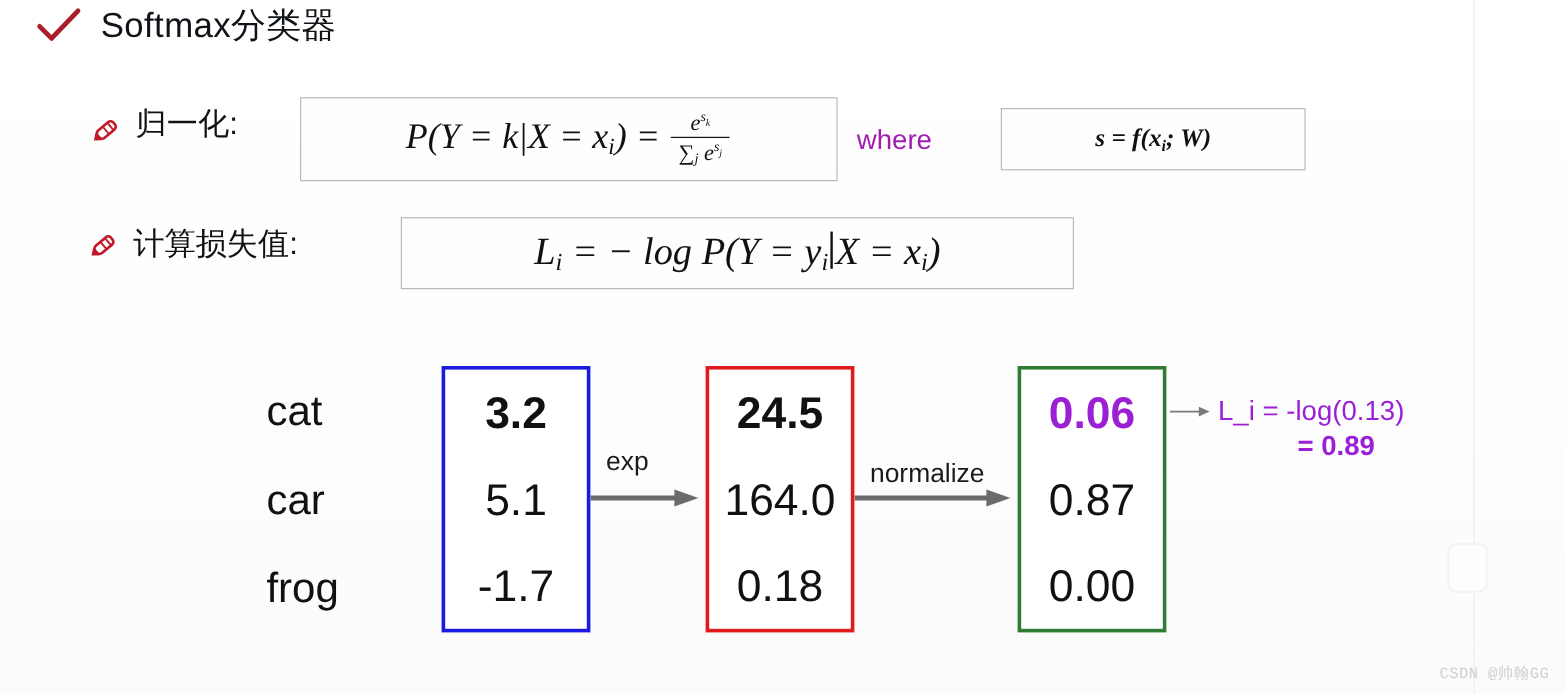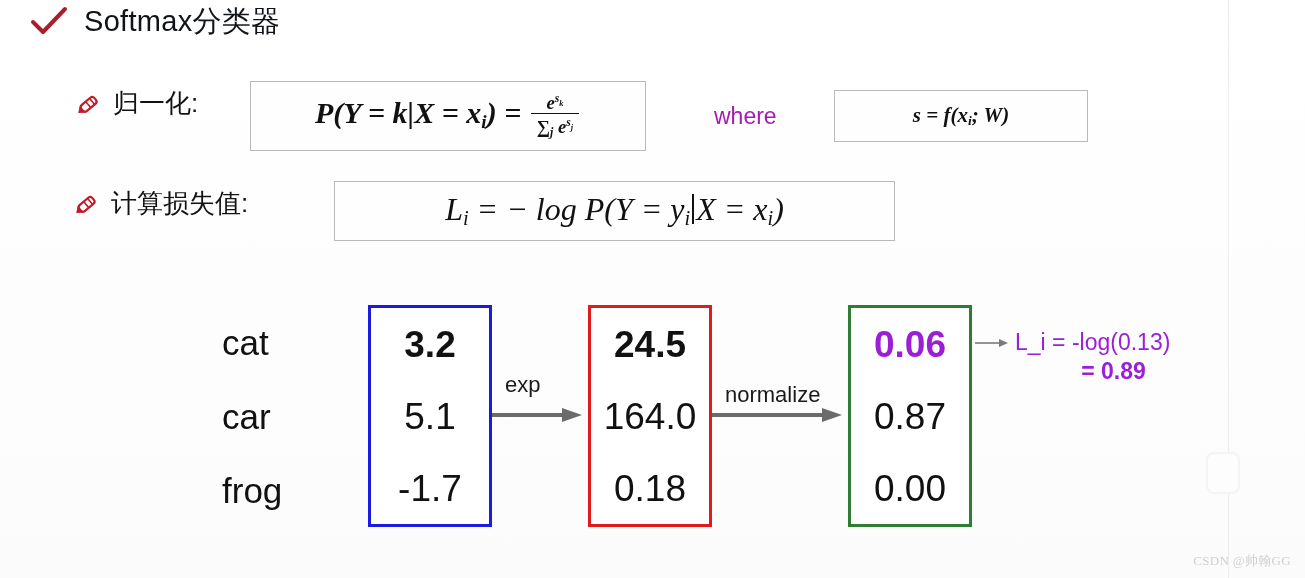--- a/index.html
+++ b/index.html
@@ -70,21 +70,21 @@
     height: 26px;
     display: block;
     flex: none;
   }
 
   .row-norm {
     position: absolute;
     left: 74px;
     top: 86px;
     display: flex;
-    align-items: center;
+    align-items: flex-end;
     gap: 9px;
   }
   .row-loss {
     position: absolute;
     left: 72px;
     top: 186px;
     display: flex;
     align-items: center;
     gap: 9px;
   }
@@ -109,23 +109,22 @@
     color: #111;
     white-space: nowrap;
   }
   .math .op, .math .num, .math .fnname { font-style: normal; }
 
   
   #norm-formula-box {
     position: absolute;
     left: 250px;
     top: 81px;
-    width: 396px;
+    width: 448px;
     height: 70px;
-    font-weight: bold;
   }
   #norm-formula-box .math { font-size: 30px; padding: 0 8px; }
   .sub { font-size: 0.64em; vertical-align: -0.26em; font-style: italic; }
   .sup { font-size: 0.62em; vertical-align: 0.62em; font-style: italic; }
   .bar { display: inline-block; width: 2px; height: 0.95em; background: #111; vertical-align: -0.12em; margin: 0 2px; }
 
   .frac {
     display: inline-flex;
     flex-direction: column;
     align-items: center;
@@ -242,21 +241,21 @@
   }
   .loss-line1 { font-size: 23px; white-space: nowrap; }
   .loss-line2 { font-size: 23px; font-weight: bold; text-align: center; padding-right: 18px; }
 
   .watermark {
     position: absolute;
     right: 14px;
     bottom: 8px;
     font-size: 13px;
     color: #cfcfcf;
-    font-family: Liberation Serif, serif;
+    font-family: Liberation Mono, monospace;
     letter-spacing: 0.3px;
   }
 </style>
 </head>
 <body>
 
 <div class="slide">
 
   <div class="panel-divider"></div>
   <div class="ghost-box"></div>

